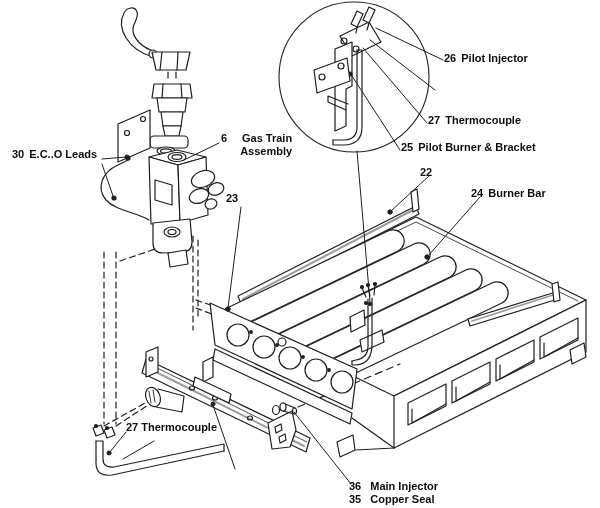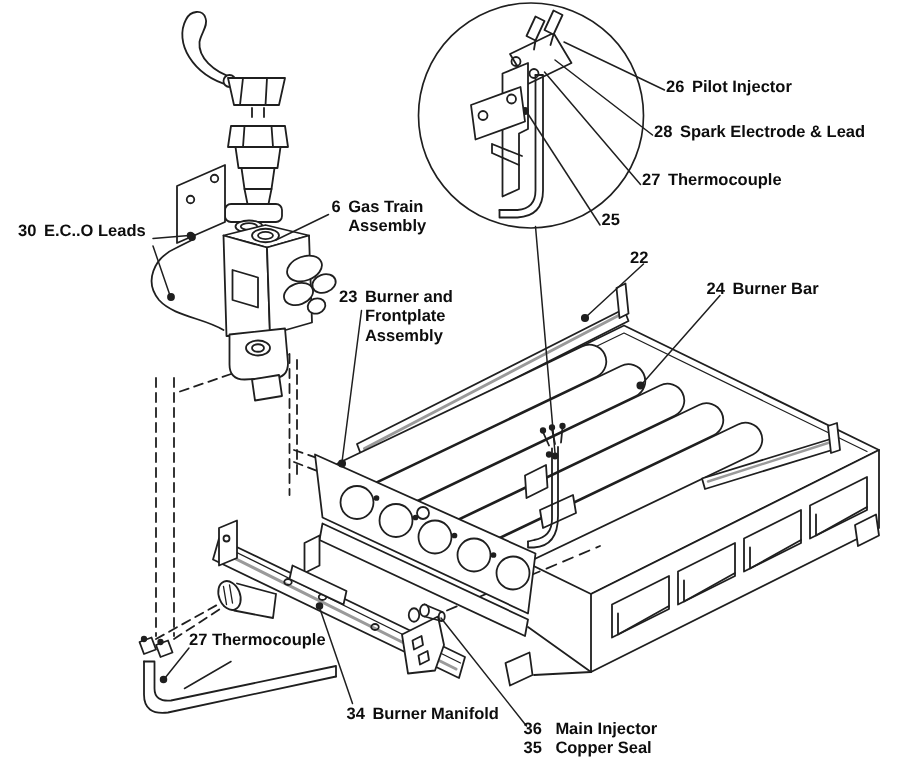--- a/index.html
+++ b/index.html
@@ -1,20 +1,20 @@
 <!DOCTYPE html>
 <html><head>
 <meta charset="utf-8">
 <style>
   html,body{margin:0;padding:0;background:#fff;}
   #stage{position:relative;width:600px;height:508px;background:#fff;overflow:hidden;
          font-family:"Liberation Sans",sans-serif;}
   #stage svg{position:absolute;left:0;top:0;}
   .lbl{position:absolute;display:flex;gap:5px;align-items:flex-start;
-       font:bold 11px/13px "Liberation Sans",sans-serif;color:#0d0d0d;white-space:nowrap;}
+       font:bold 11px/13px "Liberation Sans",sans-serif;color:#0d0d0d;white-space:nowrap;text-align:right;}
   .lbl .num{flex:0 0 auto;}
   .lbl.wrap .txt{white-space:normal;}
   .lbl.w60 .txt{width:60px;}
   .lbl.w74 .txt{width:74px;}
   .lbl.wide{gap:9px;}
 </style>
 </head>
 <body>
 
 <div id="stage">
@@ -239,57 +239,49 @@
 <div class="lbl wrap w60" style="left:221px;top:132px">
   <span class="num">6</span>
   <span class="txt">Gas Train Assembly</span>
 </div>
 
 <div class="lbl" style="left:444px;top:52px">
   <span class="num">26</span>
   <span class="txt">Pilot Injector</span>
 </div>
 
-<div class="lbl" style="left:436px;top:82px">
-  <span class="num">28</span>
-  <span class="txt">Spark Electrode &amp; Lead</span>
-</div>
 
 <div class="lbl" style="left:428px;top:114px">
   <span class="num">27</span>
   <span class="txt">Thermocouple</span>
 </div>
 
 <div class="lbl" style="left:401px;top:141px">
   <span class="num">25</span>
+  <span class="txt">Pilot Burner &amp; Bracket</span>
 </div>
 
 <div class="lbl" style="left:420px;top:166px">
   <span class="num">22</span>
 </div>
 
 <div class="lbl wrap w74" style="left:226px;top:192px">
   <span class="num">23</span>
-  <span class="txt">Burner and Frontplate Assembly</span>
 </div>
 
 <div class="lbl" style="left:471px;top:187px">
   <span class="num">24</span>
   <span class="txt">Burner Bar</span>
 </div>
 
 <div class="lbl" style="left:126px;top:421px;gap:3px">
   <span class="num">27</span>
   <span class="txt">Thermocouple</span>
 </div>
 
-<div class="lbl" style="left:231px;top:470px">
-  <span class="num">34</span>
-  <span class="txt">Burner Manifold</span>
-</div>
 
 <div class="lbl wide" style="left:349px;top:480px">
   <span class="num">36</span>
   <span class="txt">Main Injector</span>
 </div>
 
 <div class="lbl wide" style="left:349px;top:493px">
   <span class="num">35</span>
   <span class="txt">Copper Seal</span>
 </div>

